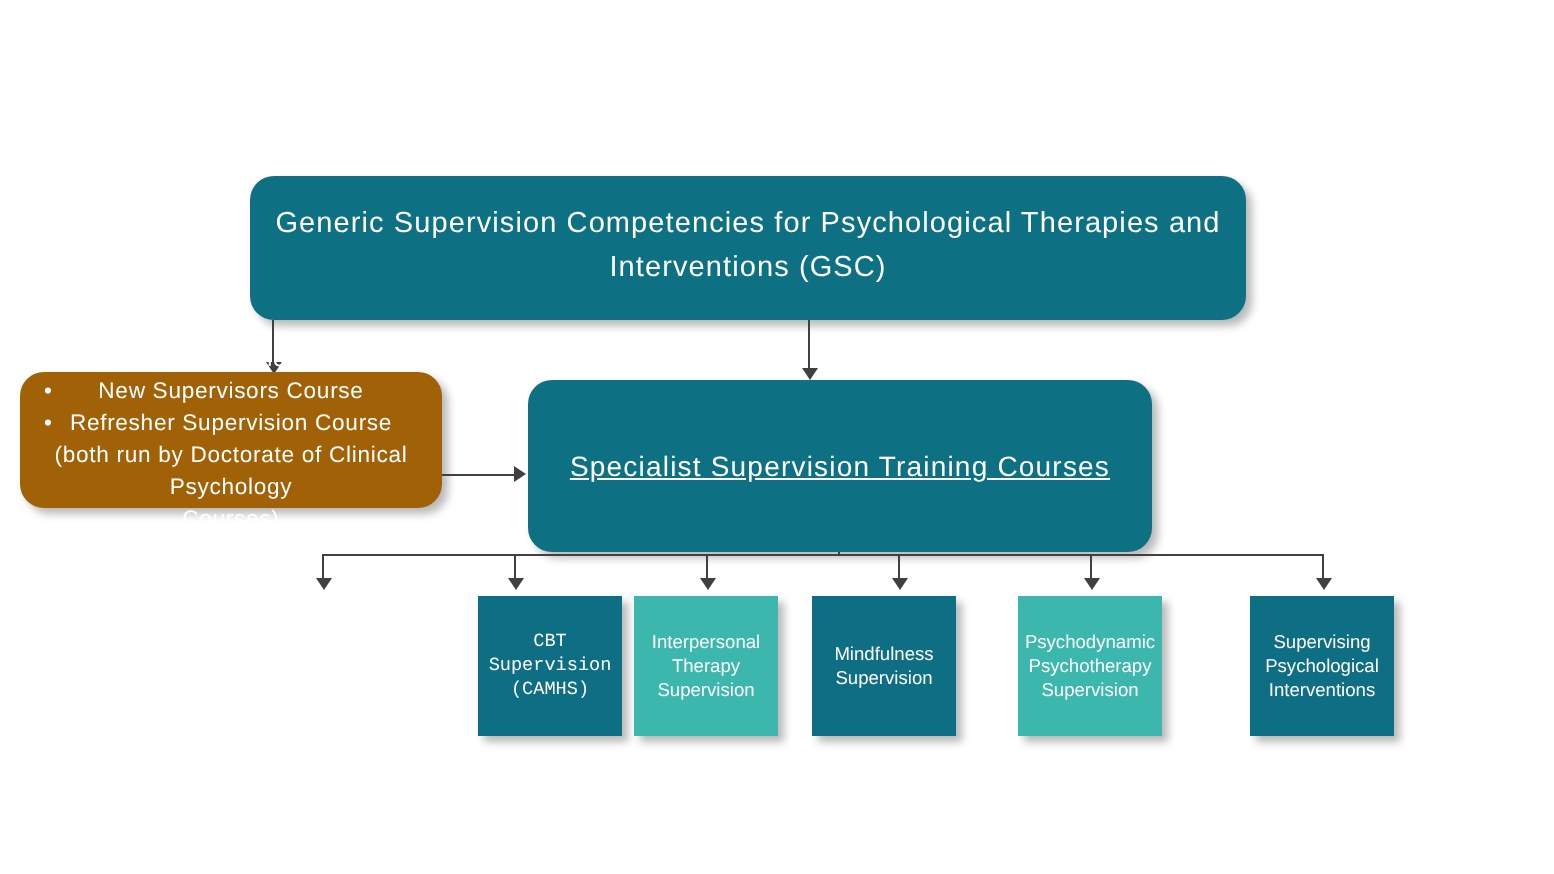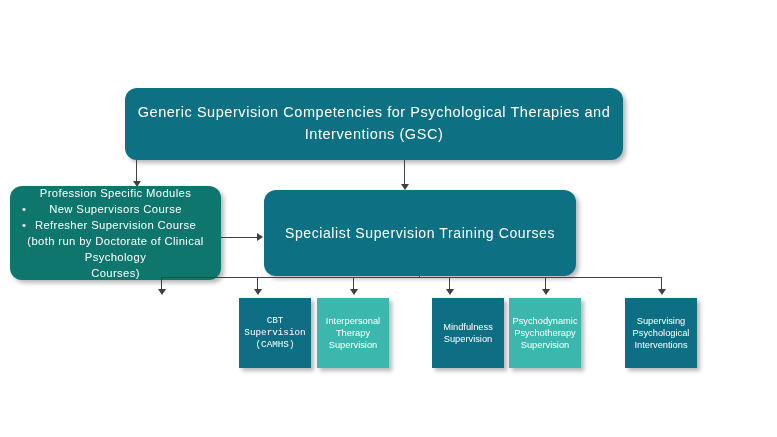--- a/index.html
+++ b/index.html
@@ -38,22 +38,22 @@
     font-size: 14.5px;
     letter-spacing: .55px;
     line-height: 1.5;
     padding: 0 6px;
   }
   
   #node-profession {
     left: 10px;
     top: 186px;
     width: 211px;
-    height: 94px;
-    background: #0f766e;
+    height: 68px;
+    background: #a16207;
     border-radius: 12px;
     font-size: 11.3px;
     letter-spacing: .35px;
     line-height: 1.42;
     align-items: center;
     justify-content: center;
     flex-direction: column;
     padding: 0 4px;
   }
   #node-profession .pline {
@@ -69,20 +69,21 @@
   
   #node-specialist {
     left: 264px;
     top: 190px;
     width: 312px;
     height: 86px;
     background: #0E7183;
     border-radius: 12px;
     font-size: 14px;
     letter-spacing: .6px;
+    text-decoration: underline;
   }
   
   .leaf {
     top: 298px;
     width: 72px;
     height: 70px;
     border-radius: 0;
     font-size: 9.3px;
     line-height: 1.32;
     padding: 0 3px;
@@ -175,21 +176,21 @@
 
 
   <div class="node leaf leaf-dark" style="left:239px;font-family:Liberation Mono, monospace;">
     <span>CBT Supervision (CAMHS)</span>
   </div>
 
   <div class="node leaf leaf-light" style="left:317px;">
     <span>Interpersonal Therapy Supervision</span>
   </div>
 
-  <div class="node leaf leaf-dark" style="left:432px;">
+  <div class="node leaf leaf-dark" style="left:406px;">
     <span>Mindfulness Supervision</span>
   </div>
 
   <div class="node leaf leaf-light" style="left:509px;">
     <span>Psychodynamic Psychotherapy Supervision</span>
   </div>
 
   <div class="node leaf leaf-dark" style="left:625px;justify-content:center;">
     <span>Supervising Psychological Interventions</span>
   </div>

